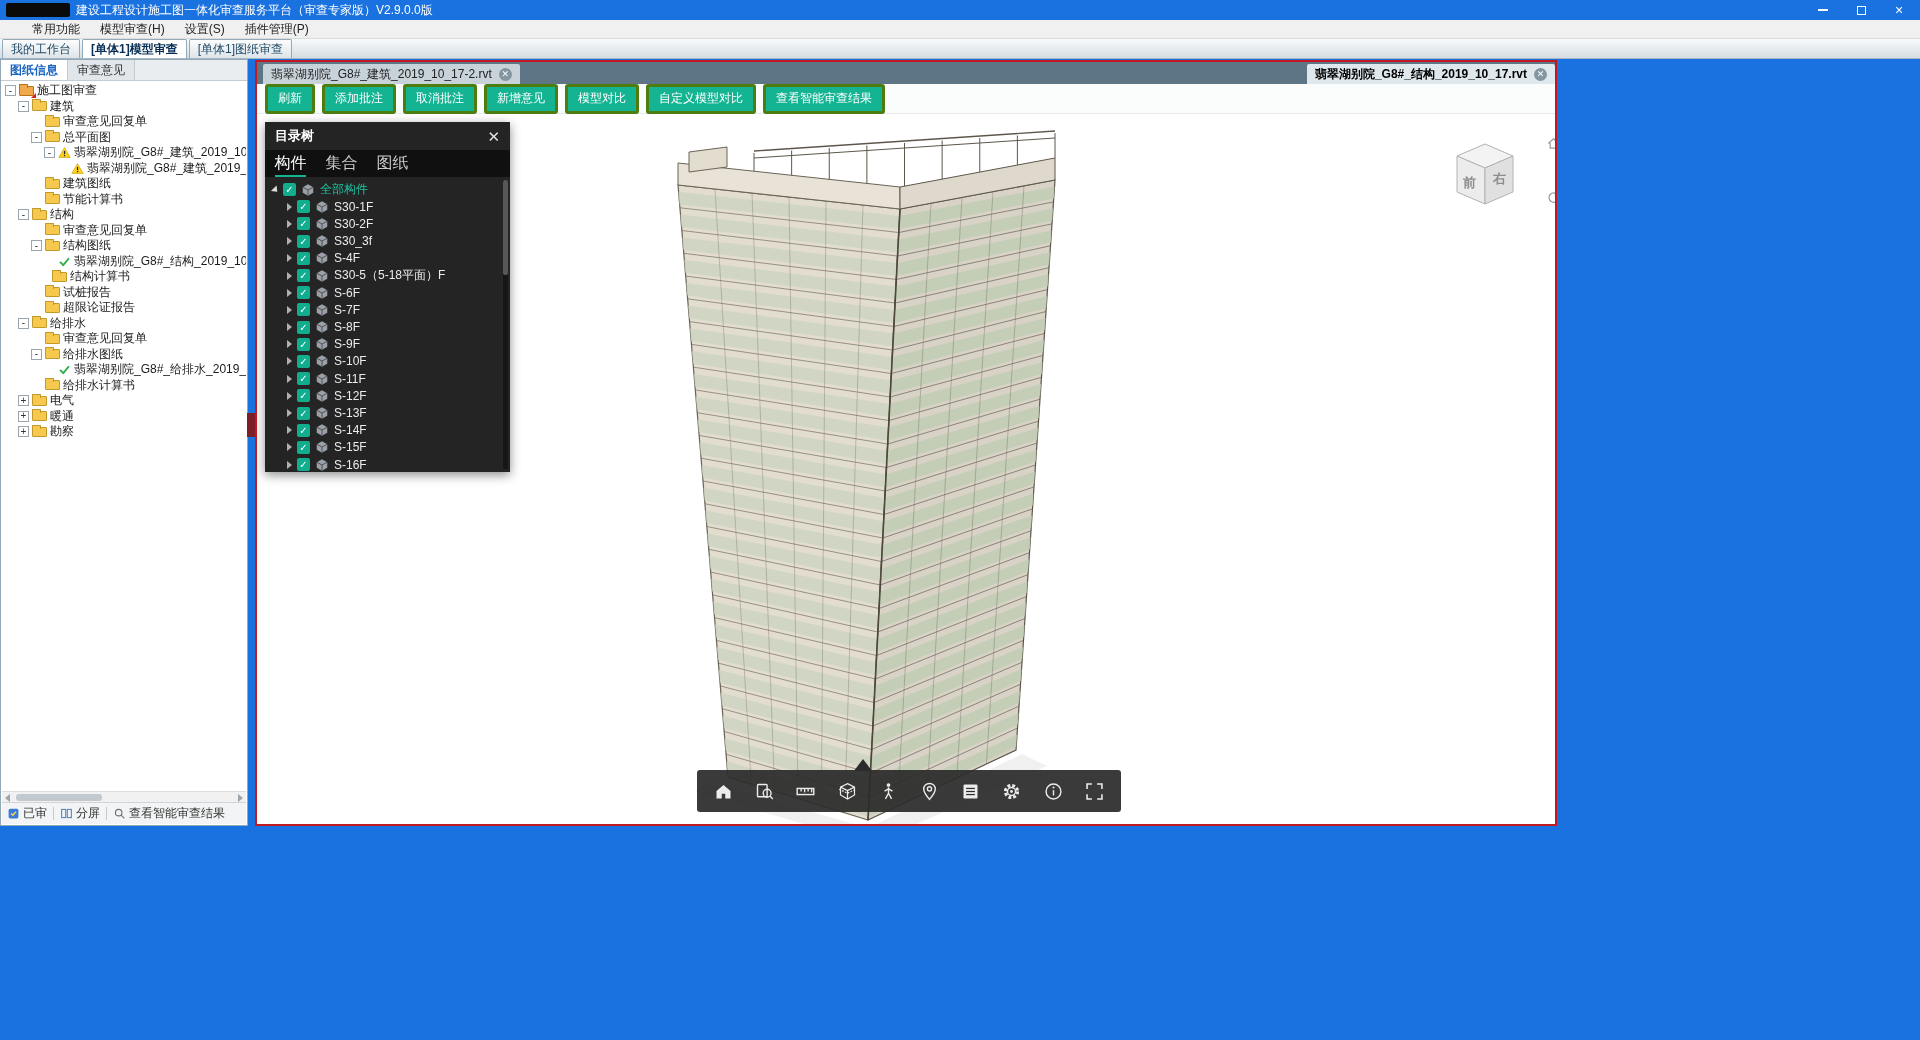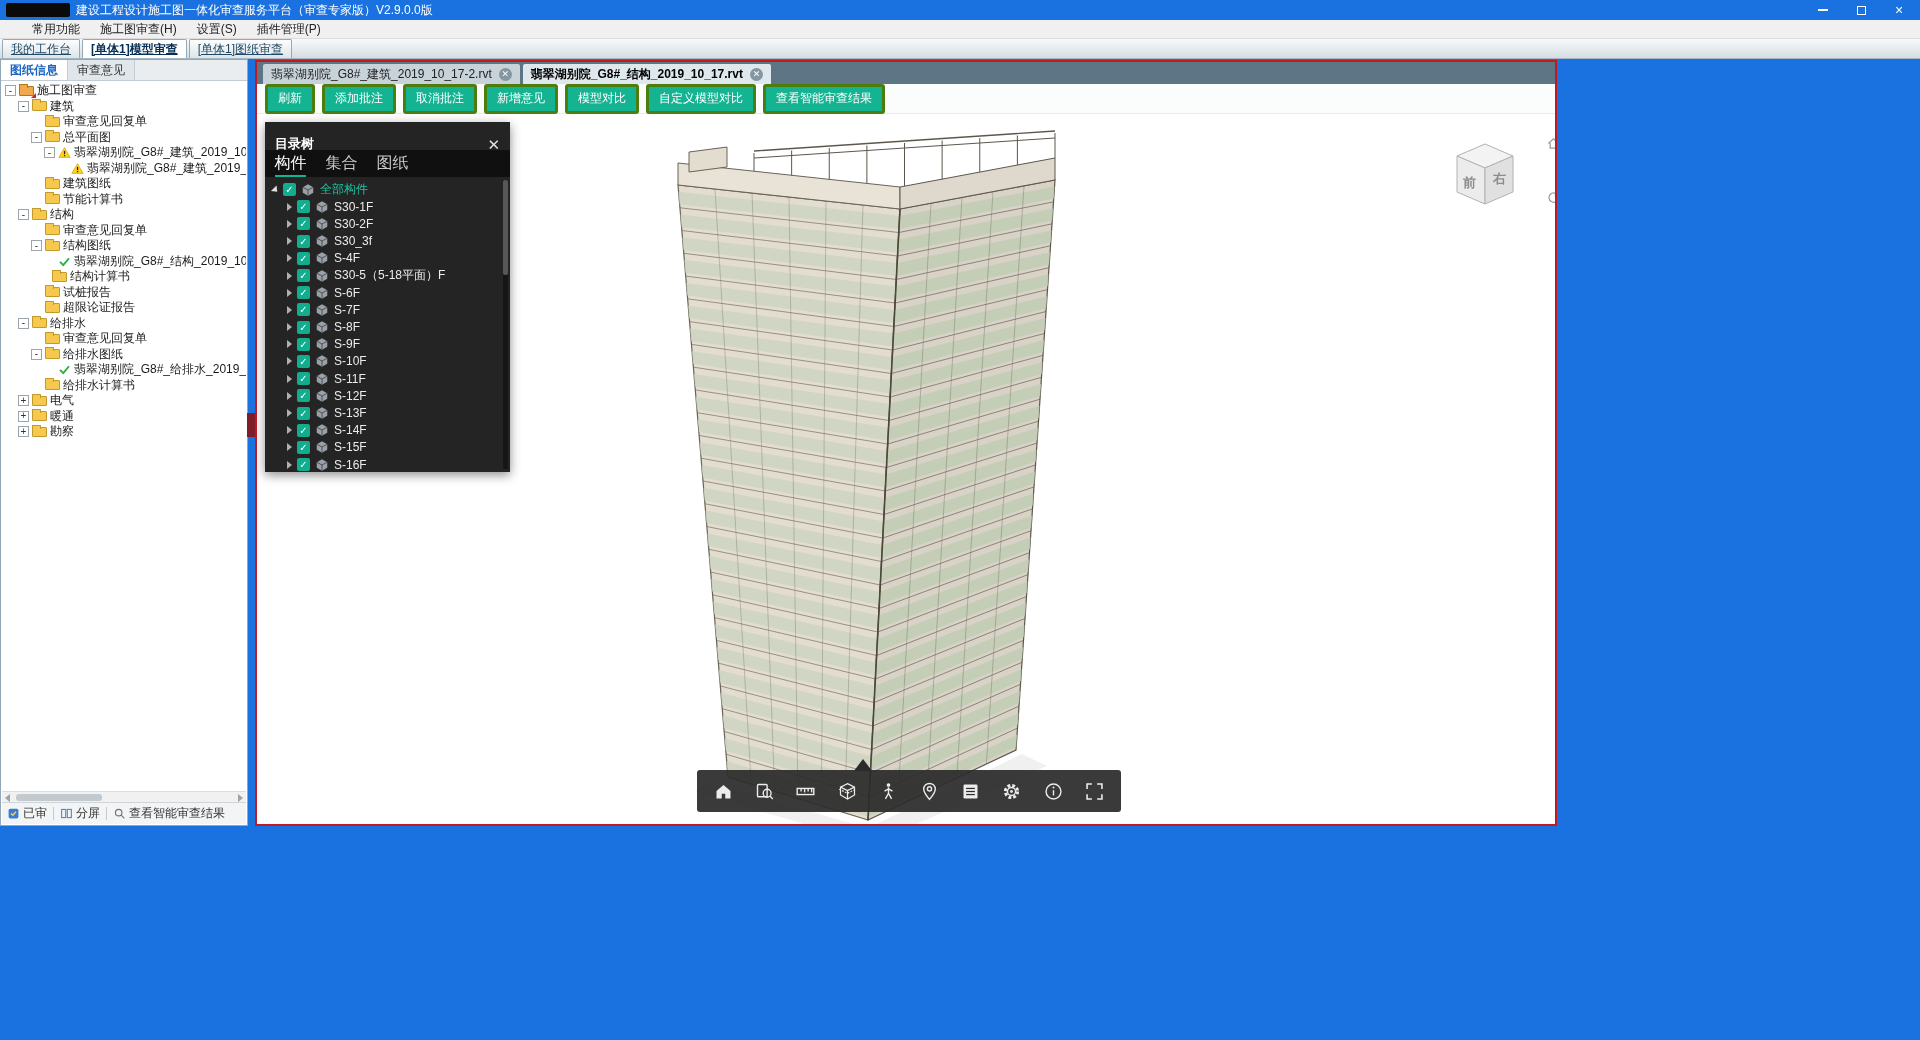--- a/index.html
+++ b/index.html
@@ -25,21 +25,21 @@
   
   .menubar{left:0;top:20px;width:1920px;height:19px;background:#f0f0f0;border-bottom:1px solid #dcdcdc;
     display:flex;align-items:center;font-size:12px;color:#222;padding-left:22px;}
   .menu-item{padding:0 10px;height:100%;display:flex;align-items:center;}
 
   
   .ws-tabs{left:0;top:39px;width:1920px;height:20px;background:linear-gradient(#f7fafb,#d5dde2);
     border-bottom:1px solid #a3b6c1;display:flex;align-items:flex-end;padding-left:2px;}
   .ws-tab{height:19px;display:flex;align-items:center;padding:0 8px;font-size:12px;margin-right:2px;
     background:linear-gradient(#fdfdfd,#dde5e9);border:1px solid #93aab8;border-bottom:none;
-    border-radius:2px 2px 0 0;color:#214a66;white-space:nowrap;text-decoration:underline;}
+    border-radius:2px 2px 0 0;color:#214a66;white-space:nowrap;}
   .ws-tab.active{background:#fff;color:#082f55;font-weight:bold;}
 
   
   .left-panel{left:0;top:59px;width:248px;height:767px;background:#fff;border:1px solid #93a8b6;}
   .side-tabs{position:absolute;left:0;top:0;right:0;height:21px;background:#e9edf0;
     border-bottom:1px solid #c3ccd2;display:flex;}
   .side-tab{padding:0 9px;font-size:12px;display:flex;align-items:center;color:#333;
     background:#e0e6e9;border-right:1px solid #c3ccd2;}
   .side-tab.active{background:#fff;color:#1c66c0;font-weight:bold;}
   .tree{position:absolute;left:1px;top:23px;right:1px;bottom:34px;overflow:hidden;font-size:12px;color:#1a1a1a;}
@@ -69,36 +69,36 @@
     border-top:1px solid #cfd5d9;display:flex;align-items:center;font-size:12px;color:#333;padding:0 5px;column-gap:6px;}
   .foot-item{display:flex;align-items:center;column-gap:3px;}
   .foot-ic svg{width:13px;height:13px;display:block;}
   .foot-div{width:1px;height:13px;background:#c5cbd0;}
 
   .splitter-handle{left:247px;top:413px;width:8px;height:24px;background:#7e1f28;}
 
   
   .viewer-frame{left:255px;top:60px;width:1302px;height:766px;border:2px solid #c21820;background:#fff;}
   .doc-tabs{position:absolute;left:0;top:0;right:0;height:22px;background:#5d7585;
-    display:flex;align-items:flex-end;padding:0 0 0 6px;column-gap:3px;}
+    display:flex;align-items:flex-end;padding:0 0 0 6px;column-gap:3px;justify-content:space-between;}
   .doc-tab{height:20px;display:flex;align-items:center;padding:0 8px;font-size:12px;
     background:#c7d2d9;color:#222;border-radius:2px 2px 0 0;white-space:nowrap;}
   .doc-tab.active{background:#dfe8ed;color:#000;font-weight:bold;}
   .tab-close{width:13px;height:13px;margin-left:7px;border-radius:50%;background:#8496a2;color:#fff;
     font-size:9px;line-height:9px;display:flex;align-items:center;justify-content:center;flex:none;}
   .model-toolbar{position:absolute;left:0;top:22px;right:0;height:30px;background:#fbfcfc;
     border-bottom:1px solid #e8ecee;display:flex;align-items:center;column-gap:7px;padding:0 8px;}
   .tb-btn{background:#14b493;border:3px solid #4d7c0f;color:#fff;font-size:12px;
     padding:3px 10px 4px;border-radius:3px;font-family:inherit;white-space:nowrap;}
   .viewer-canvas{position:absolute;left:0;top:52px;right:0;bottom:0;background:#fff;overflow:hidden;}
   #model-svg{position:absolute;left:0;top:0;}
 
   
   .catalog{left:8px;top:8px;width:245px;height:350px;background:#242424;box-shadow:0 3px 10px rgba(0,0,0,.45);}
-  .cat-header{position:absolute;left:0;top:8px;right:0;height:28px;display:flex;align-items:center;
+  .cat-header{position:absolute;left:0;top:0;right:0;height:28px;display:flex;align-items:center;
     justify-content:space-between;padding:0 10px;color:#fff;font-size:13px;font-weight:bold;}
   .cat-close{color:#e3e3e3;font-size:15px;line-height:15px;}
   .cat-tabs{position:absolute;left:0;top:28px;right:0;height:27px;background:#101010;display:flex;}
   .cat-tab{width:51px;display:flex;align-items:center;justify-content:center;font-size:16px;color:#c8c8c8;position:relative;}
   .cat-tab.active{color:#fff;}
   .cat-tab.active::after{content:'';position:absolute;left:10px;right:10px;bottom:0;height:2px;background:#14b493;}
   .cat-list{position:absolute;left:0;top:55px;right:0;bottom:0;overflow:hidden;padding-top:4px;background:#242424;}
   .cat-row{height:17.2px;display:flex;align-items:center;column-gap:5px;padding-left:22px;
     font-size:12px;color:#ececec;white-space:nowrap;}
   .cat-row.root{padding-left:8px;color:#1fc3a0;}
@@ -141,21 +141,21 @@
         <span class="glyph-max"></span>
       </div>
       <div class="win-btn">
         <span class="glyph-close">×</span>
       </div>
     </div>
 </div>
 
 <div class="abs menubar">
     <div class="menu-item">常用功能</div>
-    <div class="menu-item">施工图审查(H)</div>
+    <div class="menu-item">模型审查(H)</div>
     <div class="menu-item">设置(S)</div>
     <div class="menu-item">插件管理(P)</div>
   </div>
 
 <div class="abs ws-tabs">
     <div class="ws-tab">我的工作台</div>
     <div class="ws-tab active">[单体1]模型审查</div>
     <div class="ws-tab">[单体1]图纸审查</div>
   </div>
 

